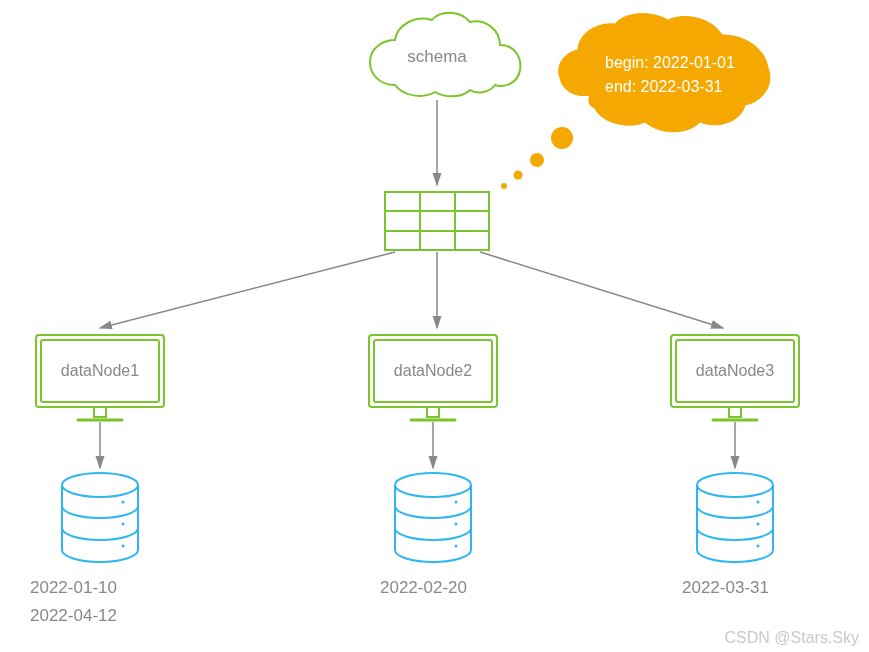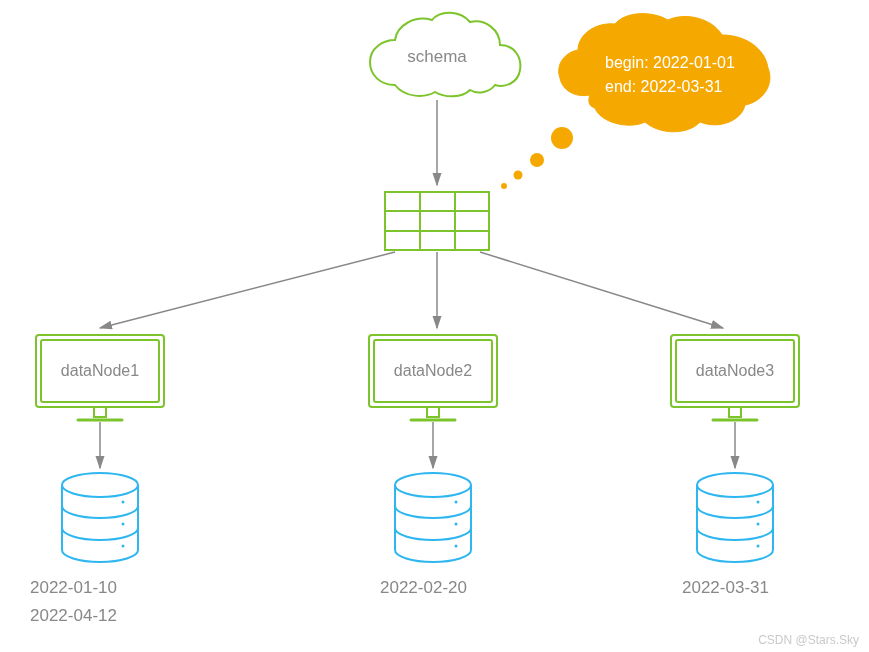--- a/index.html
+++ b/index.html
@@ -8,21 +8,21 @@
     background: #fff;
     width: 869px;
     height: 652px;
     position: relative;
   }
   svg { display: block; }
   .watermark {
     position: absolute;
     right: 10px;
     bottom: 5px;
-    font-size: 12px;
+    font-size: 16px;
     color: #c9c9c9;
   }
 </style>
 </head>
 <body>
 
 <svg width="869" height="652" viewBox="0 0 869 652">
   <defs>
     <marker id="arrow" markerWidth="10" markerHeight="10" refX="8" refY="3" orient="auto">
       <path d="M0,0 L0,6 L9,3 z" fill="#888888"></path>

